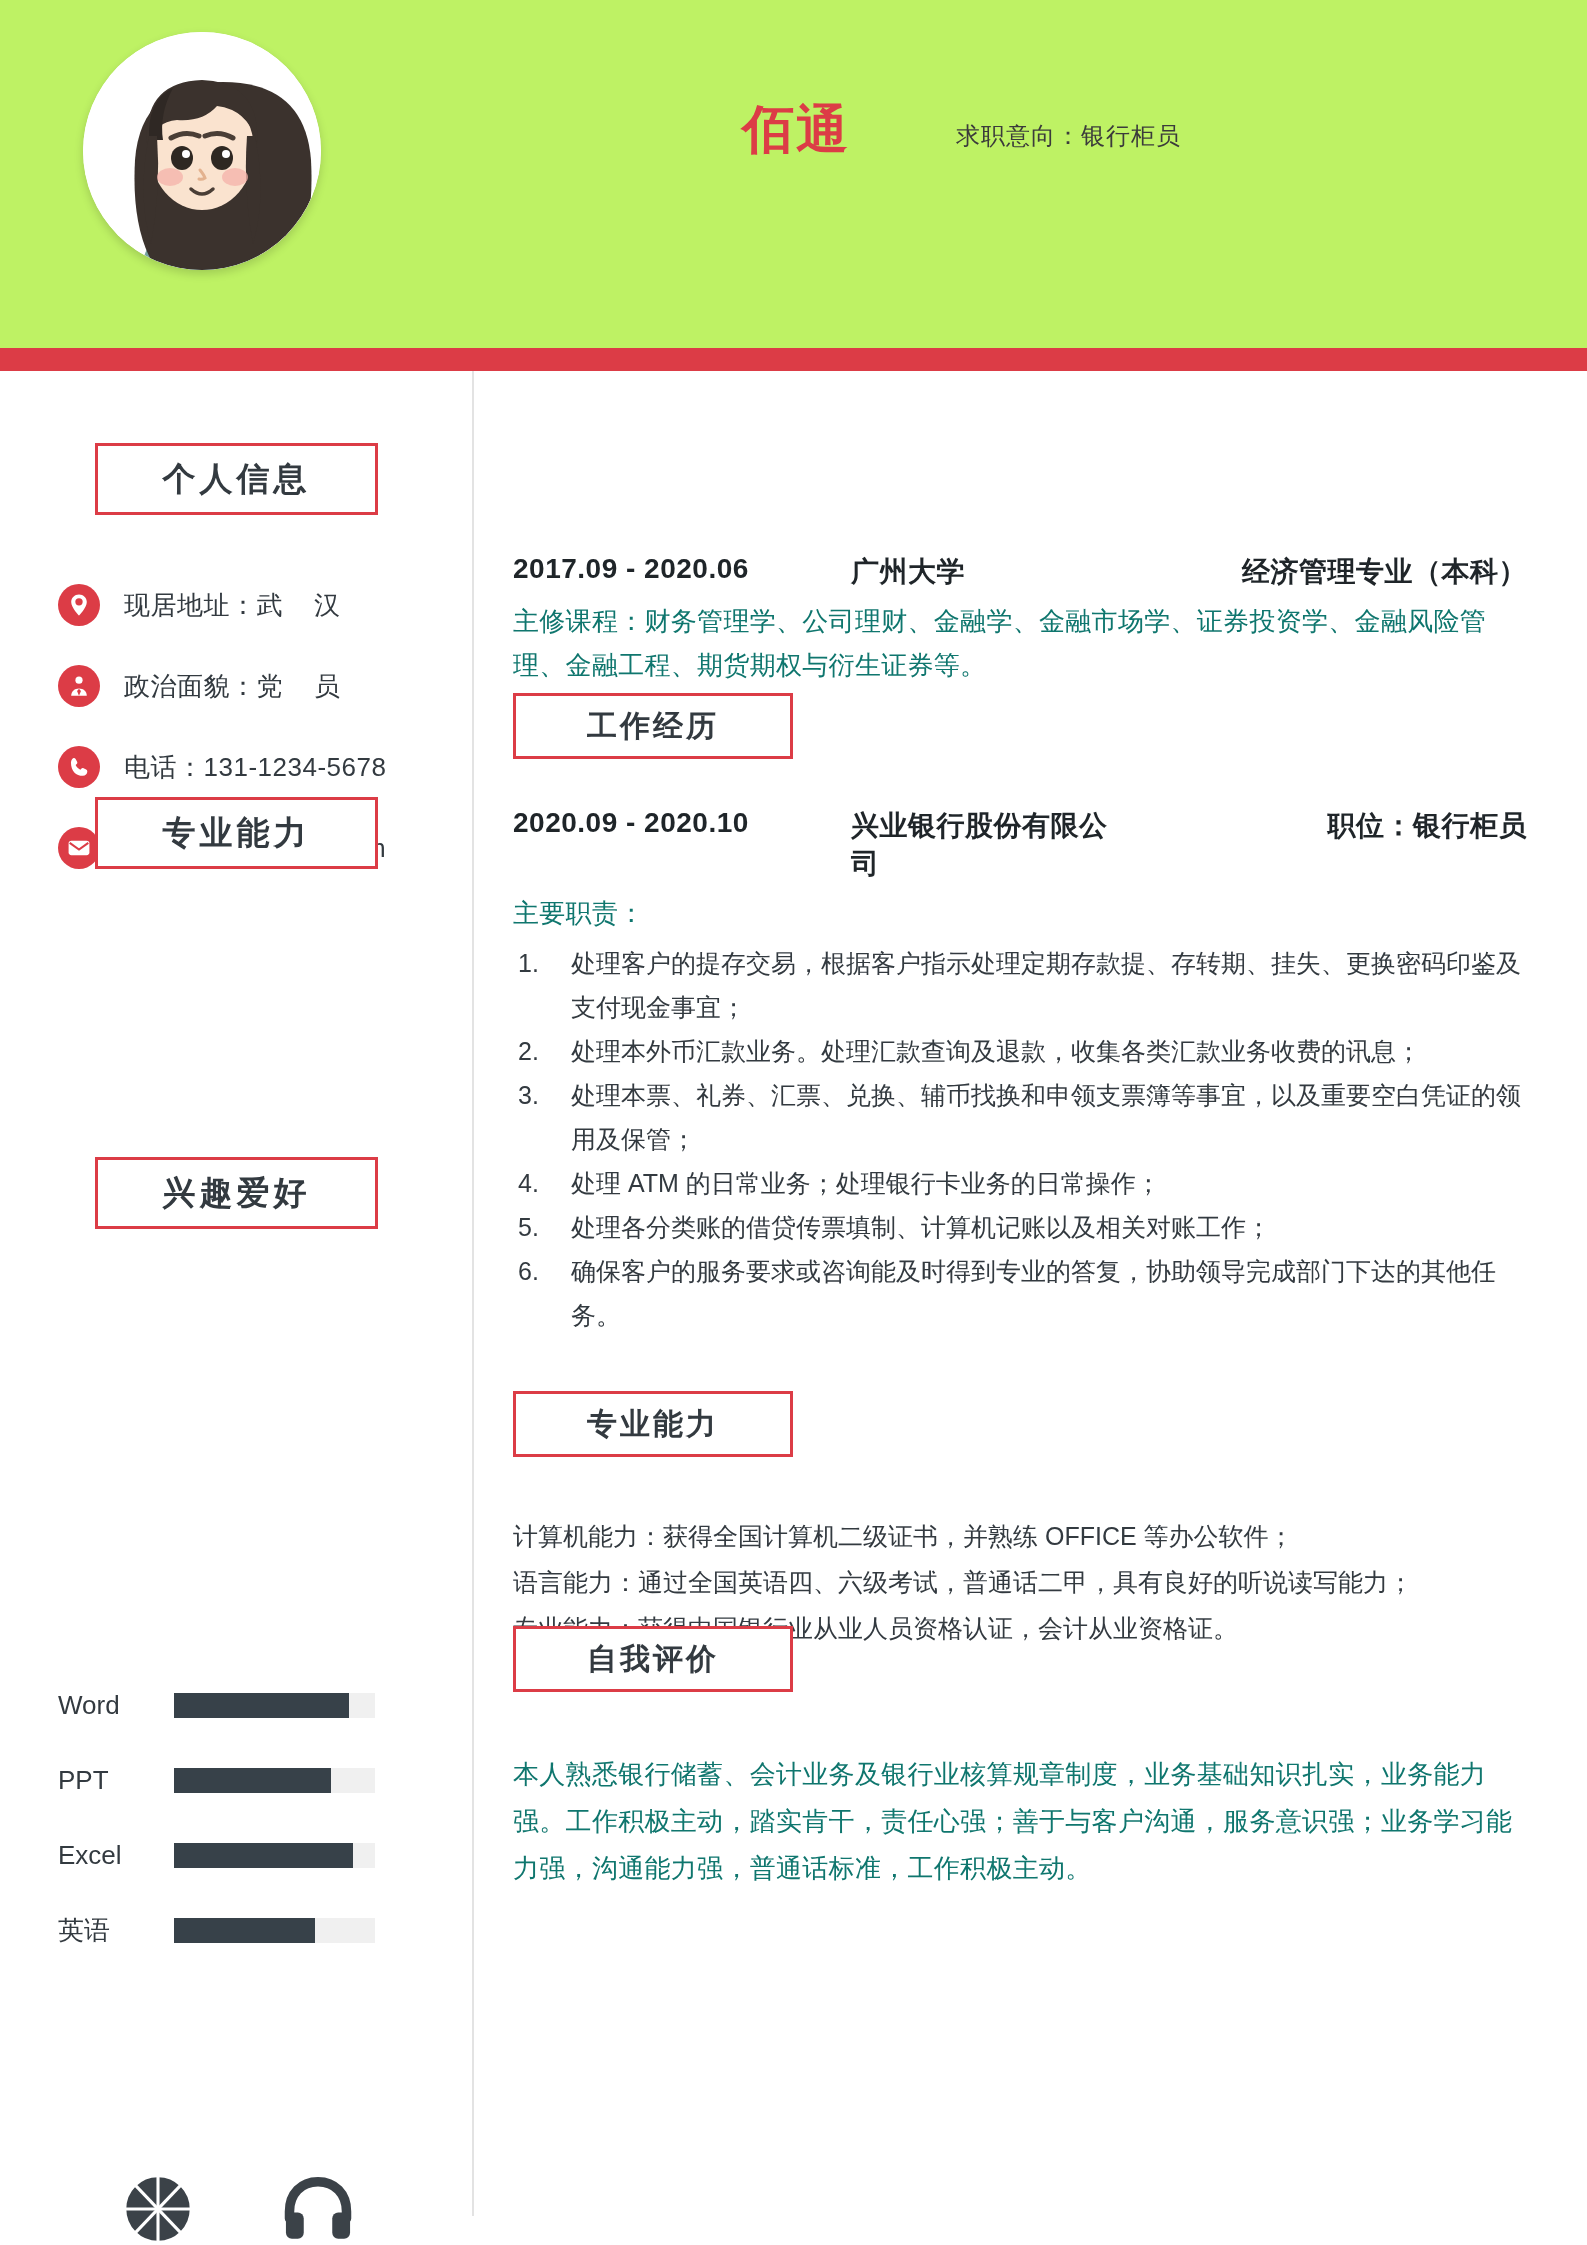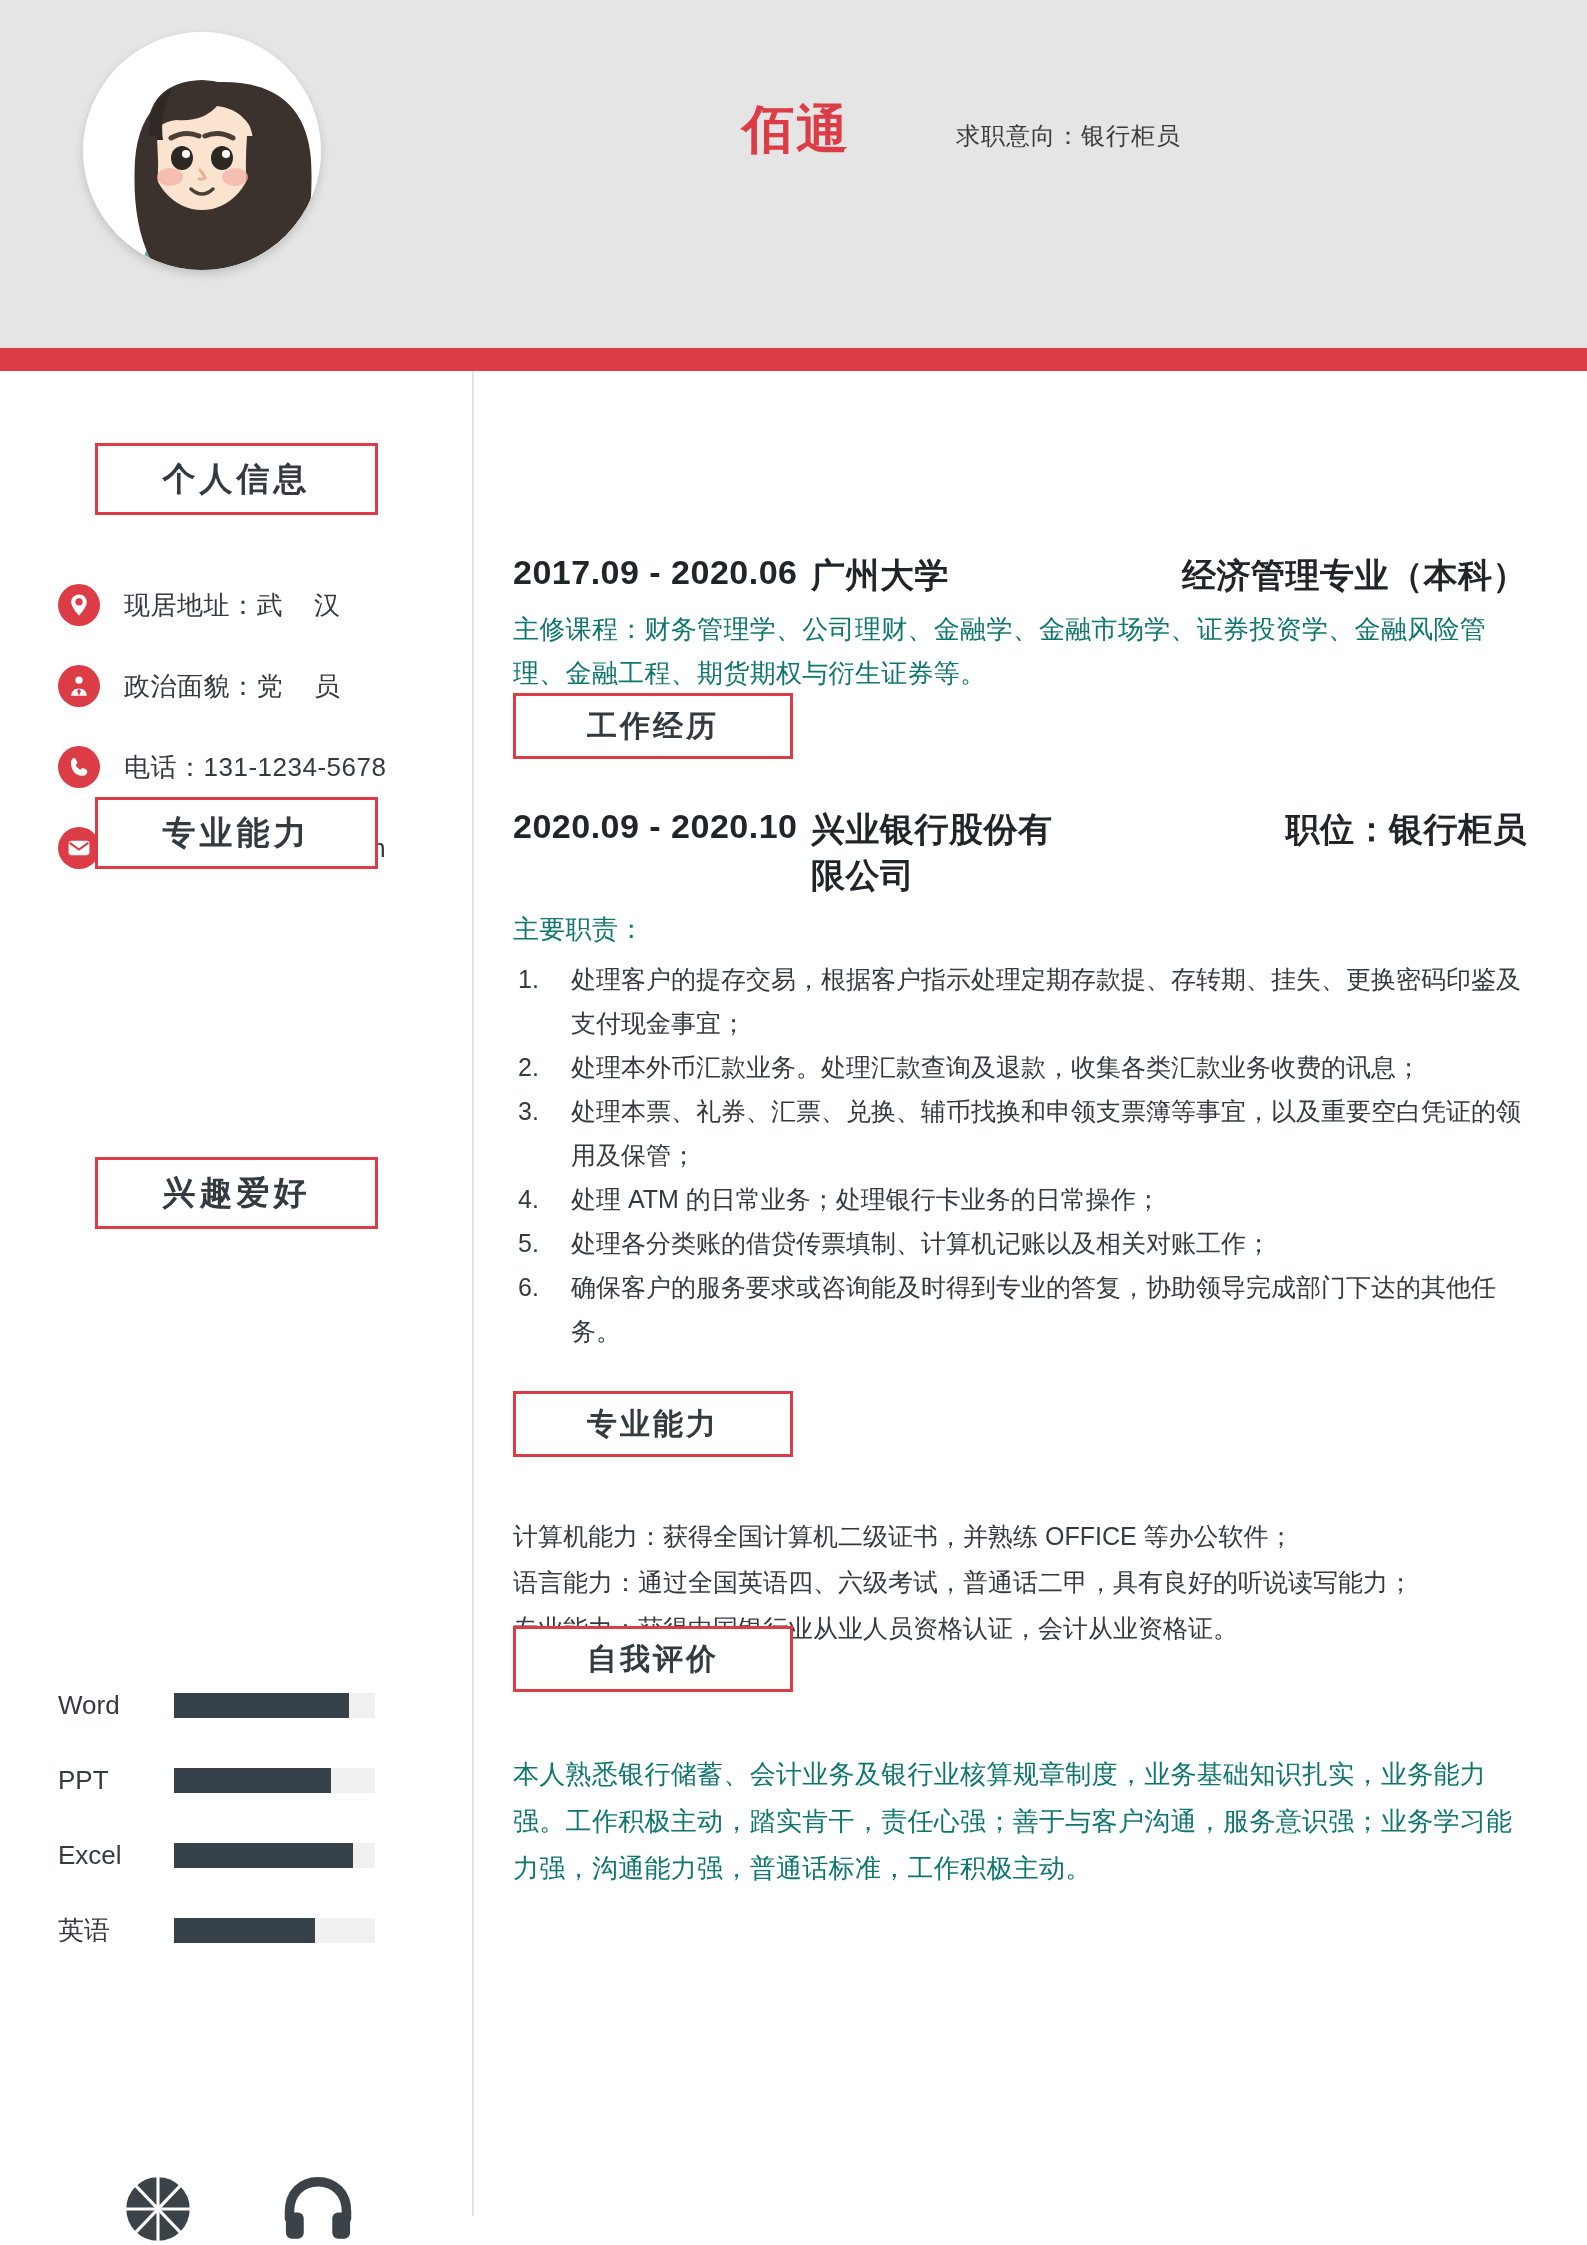--- a/index.html
+++ b/index.html
@@ -12,21 +12,21 @@
     position: relative;
     width: 1587px; height: 2245px;
     background: #ffffff;
     overflow: hidden;
   }
 
   
   .header {
     position: absolute; left: 0; top: 0;
     width: 1587px; height: 348px;
-    background: #e5e5e5;
+    background: #bef264;
   }
   .avatar-wrap {
     position: absolute; left: 83px; top: 32px;
     width: 238px; height: 238px;
     border-radius: 50%;
     background: #ffffff;
     box-shadow: 0 4px 10px rgba(0,0,0,0.16);
     overflow: hidden;
   }
   .avatar-svg { display: block; width: 238px; height: 238px; }
@@ -115,23 +115,24 @@
     width: 320px;
     display: grid; grid-template-columns: 1fr 1fr;
     row-gap: 48px; column-gap: 0;
   }
   .hobby { text-align: center; }
   .hobby svg { display: block; margin: 0 auto 16px auto; }
 
   
   .r-body { position: absolute; left: 513px; color: #333a40; }
   .row-head {
-    display: flex; font-size: 34px; font-weight: bold;
+    display: flex; font-size: 28px; font-weight: bold;
     color: #1f2529; letter-spacing: 0.5px;
     margin-bottom: 8px;
+    gap: 40px;
   }
   .rh-date { width: 298px; flex: 0 0 298px; }
   .rh-org  { width: 270px; flex: 0 0 270px; font-family: Liberation Mono, monospace; }
   .rh-role { flex: 1 1 auto; text-align: right; padding-right: 6px; }
   .body-text {
     font-size: 26px; line-height: 44px; color: #0f766e;
     letter-spacing: 0.3px;
   }
   ol.duties { list-style: none; margin-top: 6px; }
   ol.duties li {

